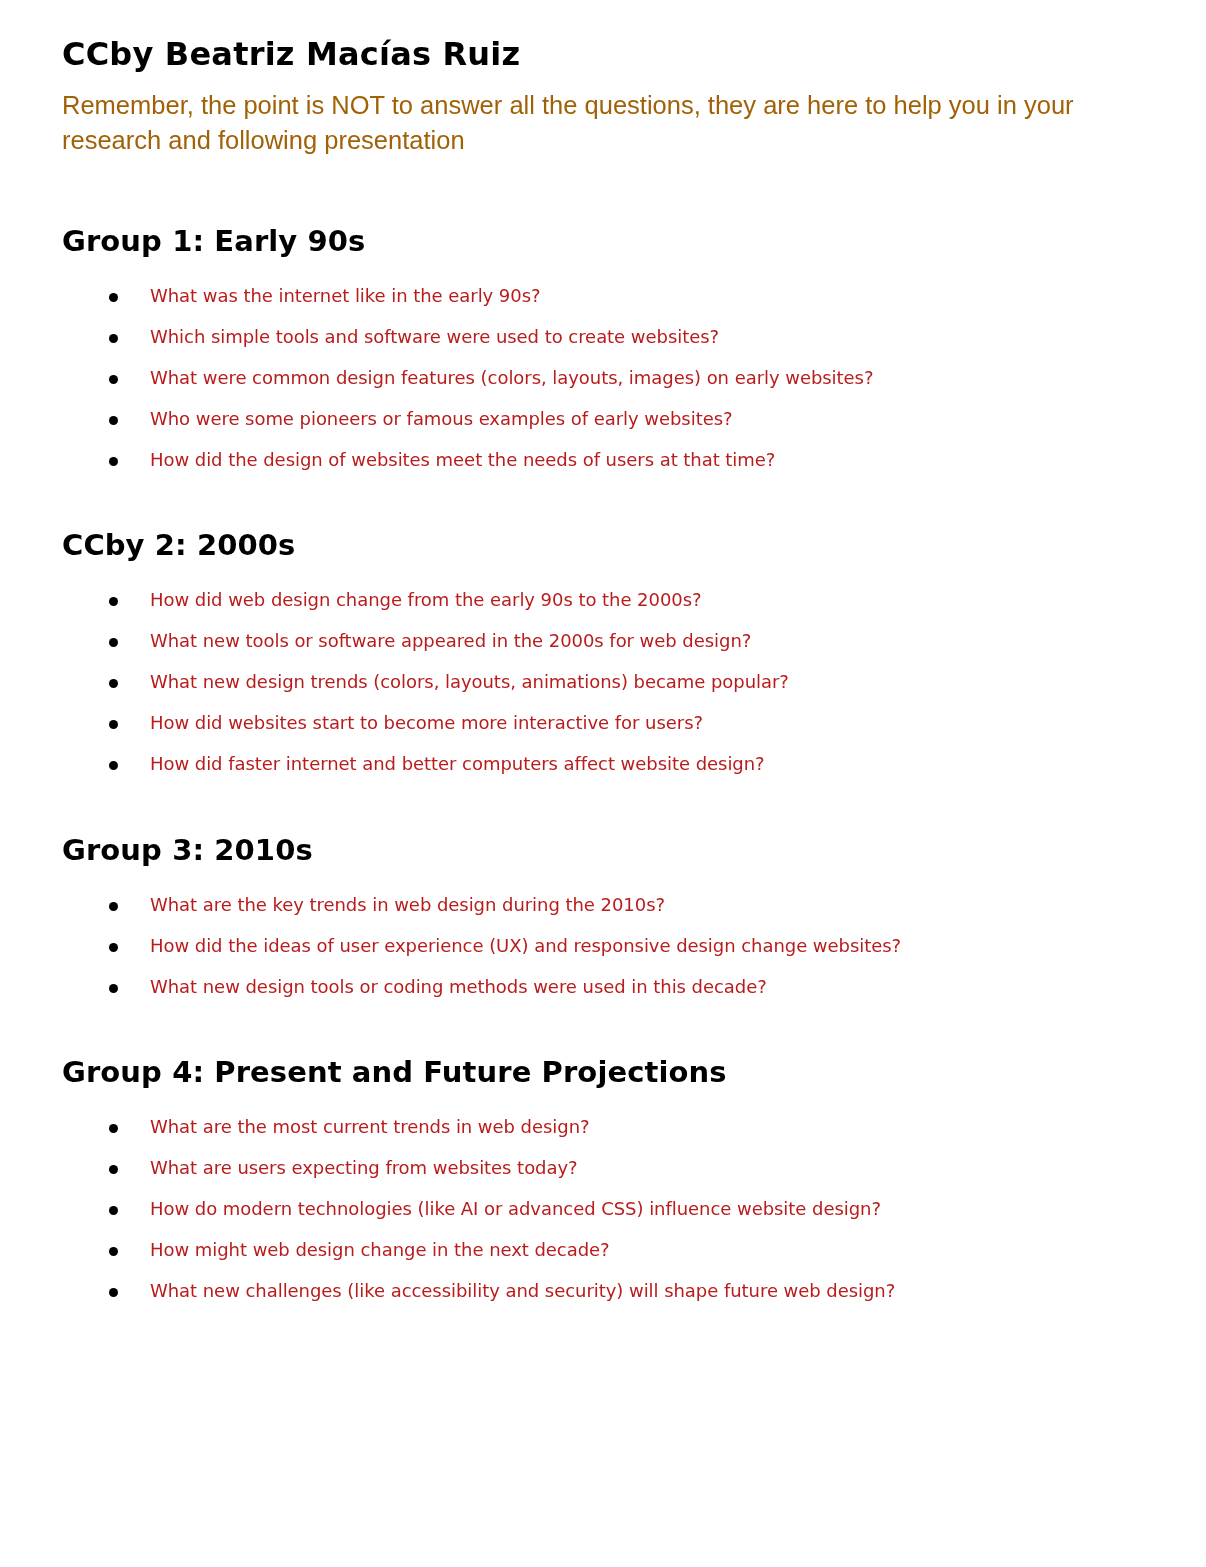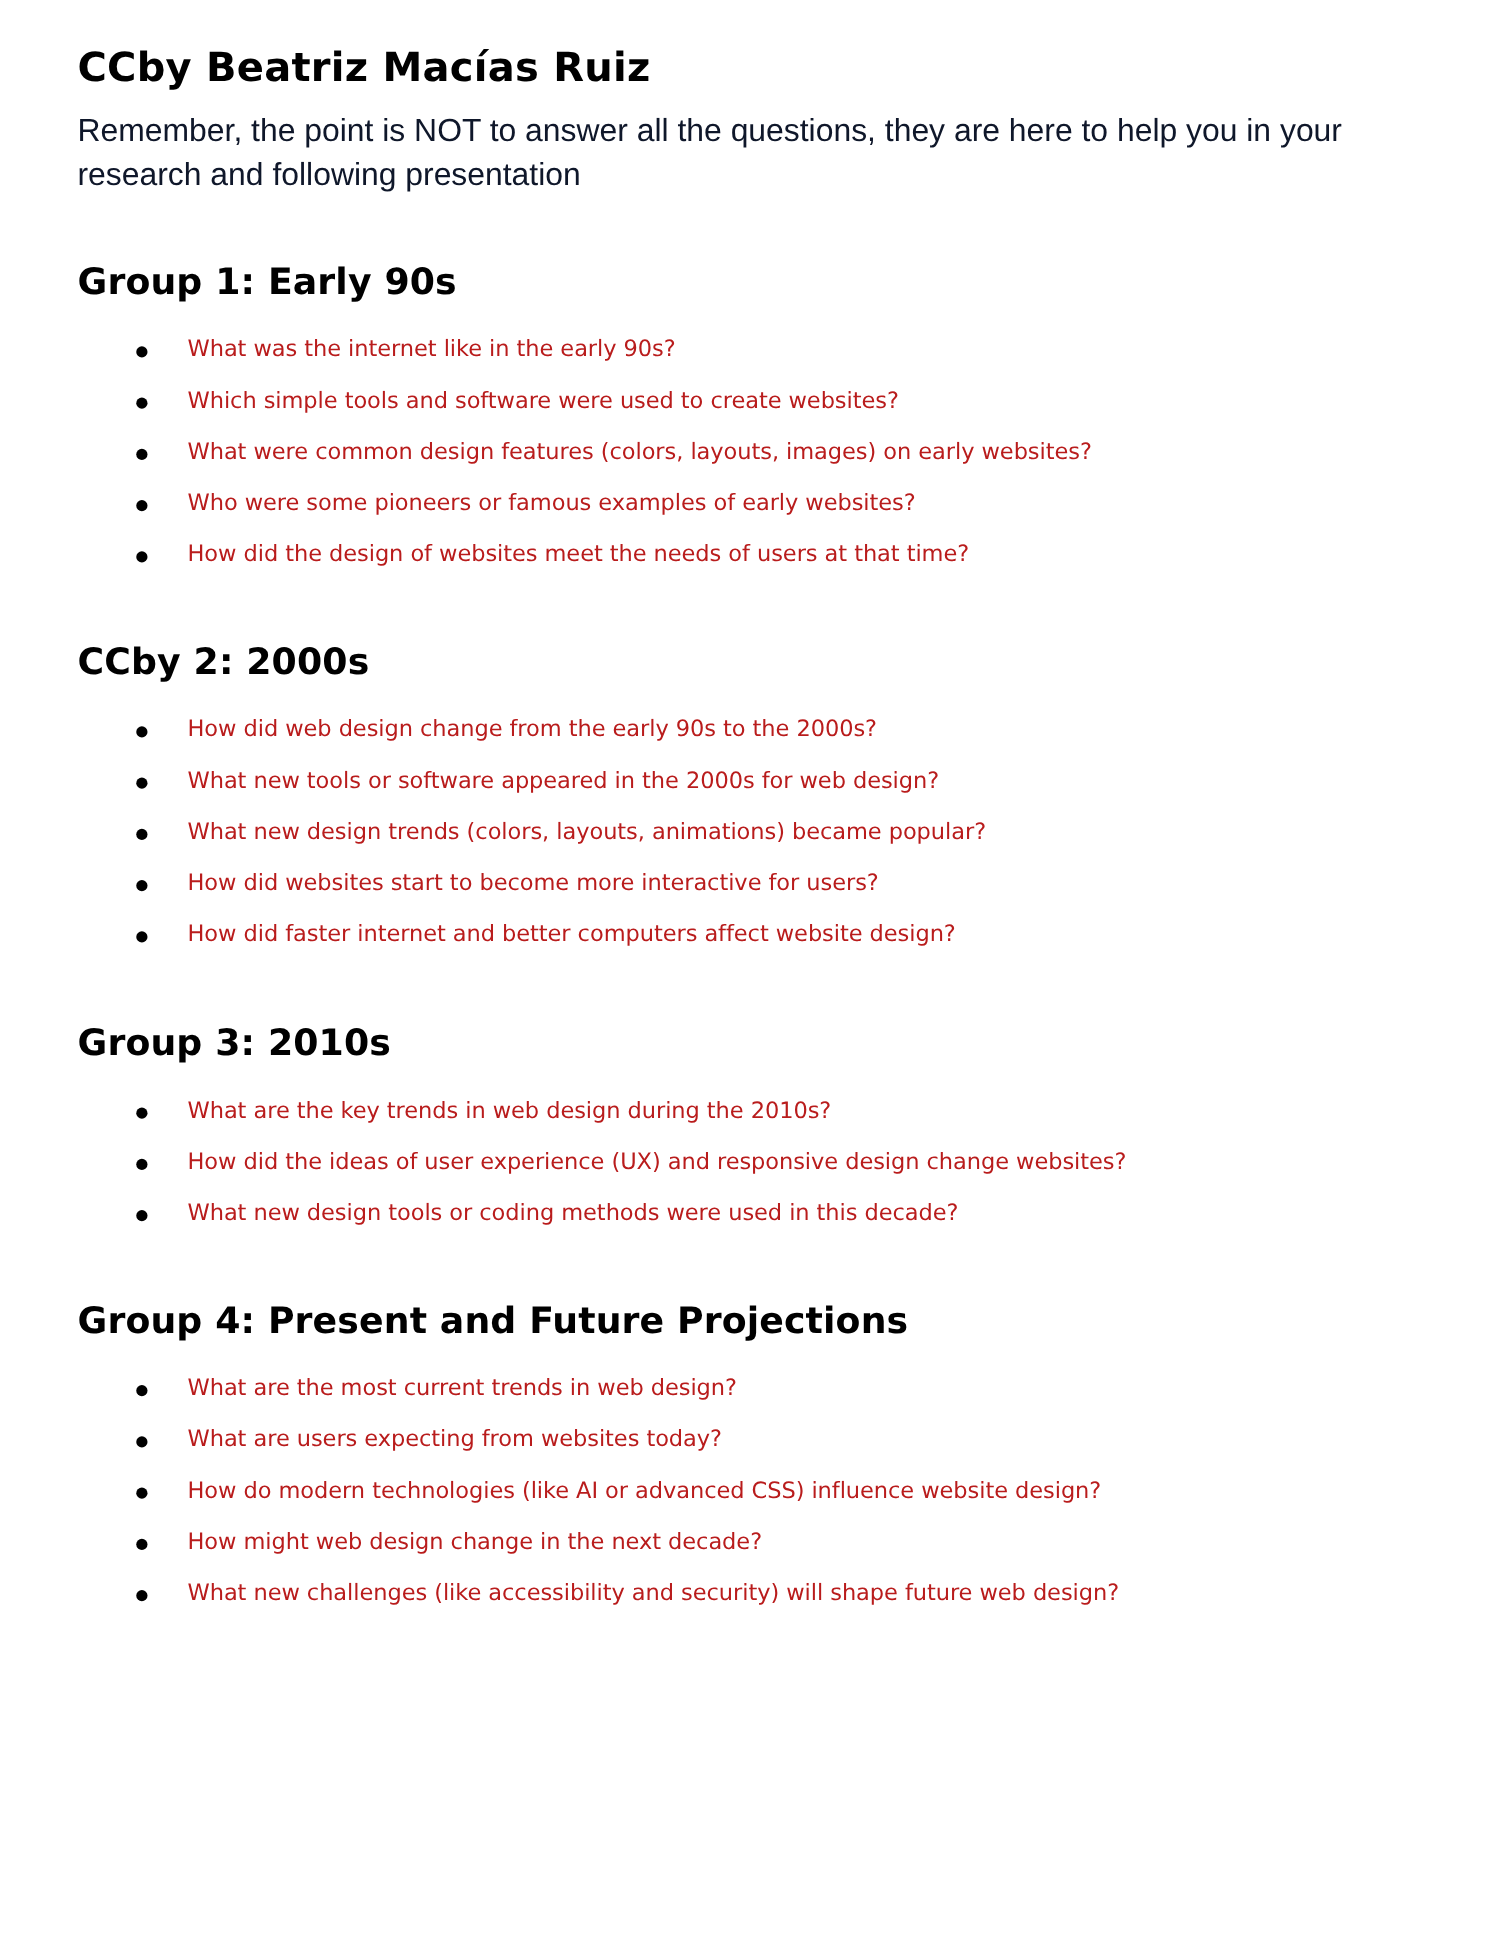--- a/index.html
+++ b/index.html
@@ -36,28 +36,28 @@
   }
 
   
   .intro {
     font-family: "Liberation Sans", sans-serif;
     font-weight: 400;
     font-size: 25.5px;
     line-height: 35px;
     margin: 0 0 0 0;
     max-width: 1065px;
-    color: #0f172a;
+    color: #a16207;
   }
 
   
   .group {
     margin: 0;
   }
-  .group-1 { margin-top: 48px; }
+  .group-1 { margin-top: 64px; }
   .group-2 { margin-top: 47px; }
   .group-3 { margin-top: 48px; }
   .group-4 { margin-top: 47px; }
 
   .group-heading {
     font-family: "DejaVu Sans", sans-serif;
     font-weight: bold;
     font-size: 29px;
     line-height: 38px;
     letter-spacing: 0.1px;

